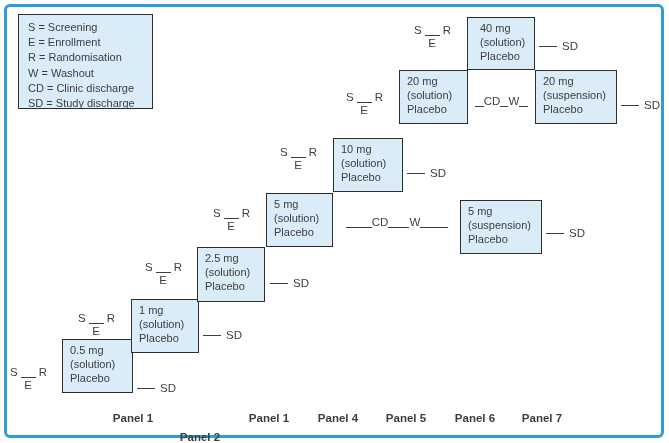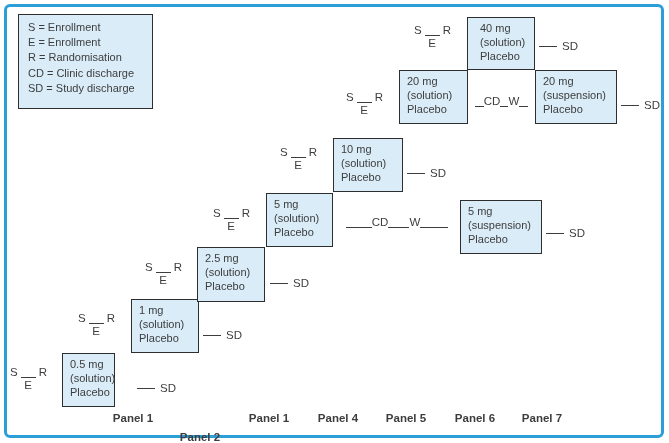--- a/index.html
+++ b/index.html
@@ -52,28 +52,29 @@
   }
   .legend div { white-space:nowrap; }
 </style>
 </head>
 <body>
 
 <div class="canvas">
   <div class="frame"></div>
 
   <div class="legend">
-    <div>S = Enrollment</div>
+    <div>S = Screening</div>
     <div>E = Enrollment</div>
     <div>R = Randomisation</div>
+    <div>W = Washout</div>
     <div>CD = Clinic discharge</div>
     <div>SD = Study discharge</div>
   </div>
 
-  <div class="dosebox" style="left:62px; top:353px; width:53px; height:54px;">
+  <div class="dosebox" style="left:62px; top:339px; width:71px; height:54px;">
     <div>0.5 mg</div>
     <div>(solution)</div>
     <div>Placebo</div>
   </div>
   <div class="dosebox" style="left:131px; top:299px; width:68px; height:54px;">
     <div>1 mg</div>
     <div>(solution)</div>
     <div>Placebo</div>
   </div>
   <div class="dosebox" style="left:197px; top:247px; width:68px; height:55px;">

